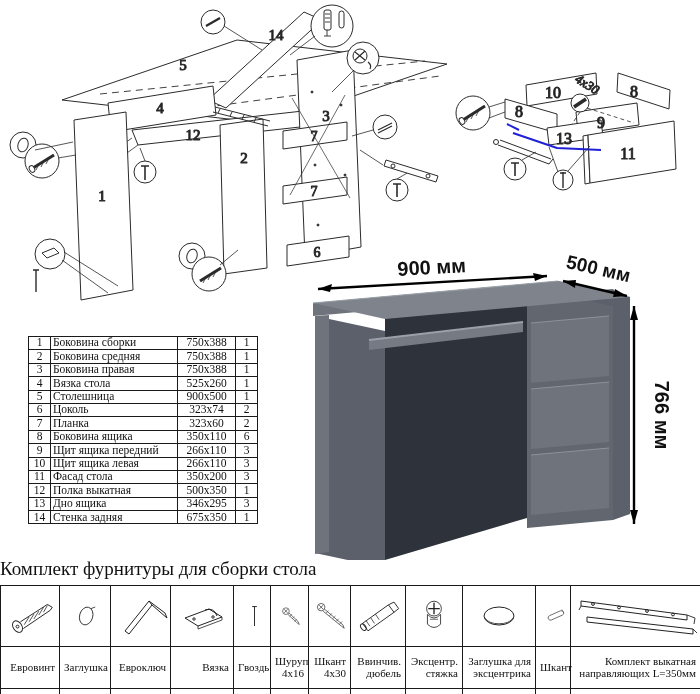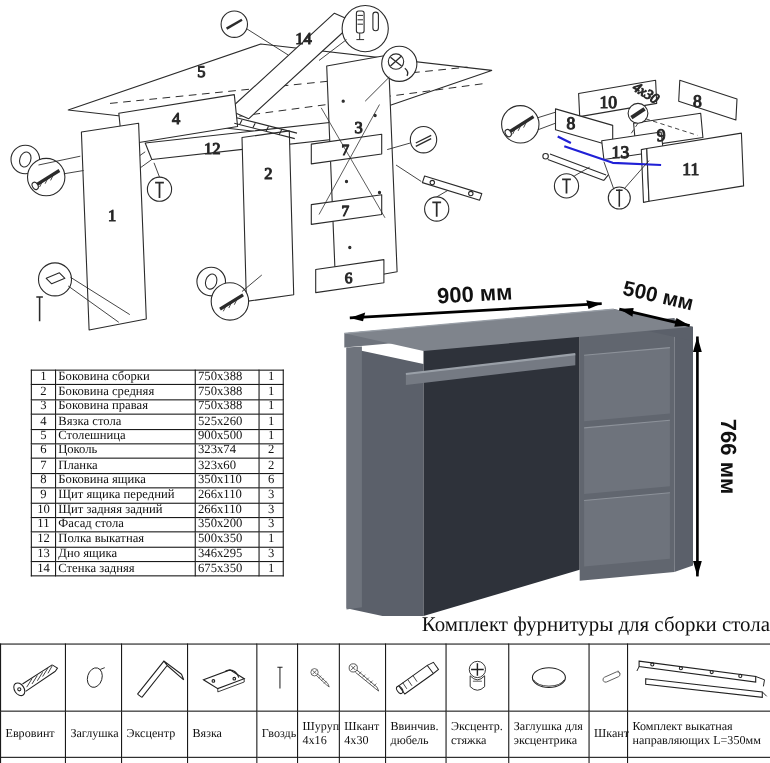--- a/index.html
+++ b/index.html
@@ -7,29 +7,29 @@
          font-family:"Liberation Serif",serif;color:#111;}
   svg text{font-family:"Liberation Serif",serif;fill:#111;}
   .dim-label{font-family:"Liberation Sans",sans-serif;font-weight:700;}
 
   
   .parts-table{position:absolute;left:28px;top:336px;width:229px;border-collapse:collapse;
                table-layout:fixed;font-size:11.5px;}
   .parts-table td{border:1px solid #1a1a1a;height:12.4px;line-height:11.5px;padding:0 2px;
                   white-space:nowrap;overflow:hidden;}
   .parts-table td.c-num{text-align:center;padding:0;}
-  .parts-table td.c-size{text-align:left;}
+  .parts-table td.c-size{text-align:center;}
   .parts-table td.c-qty{text-align:center;padding:0;}
 
   
-  .hw-title{position:absolute;left:0;top:556px;width:700px;text-align:right;
+  .hw-title{position:absolute;left:0;top:556px;width:700px;text-align:left;
             font-size:19px;line-height:26px;}
   .hw-table{position:absolute;left:0;top:585px;width:700px;border-collapse:collapse;
             table-layout:fixed;}
-  .hw-table td{border:1px solid #1a1a1a;text-align:left;vertical-align:middle;padding:4px;}
+  .hw-table td{border:1px solid #1a1a1a;text-align:right;vertical-align:middle;padding:4px;}
   .hw-icon-cell{height:52px;}
   .hw-name-cell{height:33px;font-size:11px;line-height:11.5px;padding:0 1px;}
   .hw-qty-cell{height:21px;font-size:17px;}
   .hw-icon-cell svg{display:block;margin:0 auto;}
 </style>
 </head>
 <body>
 
 <div class="sheet">
 
@@ -266,21 +266,21 @@
           <td class="c-qty">6</td>
         </tr>
       <tr>
           <td class="c-num">9</td>
           <td>Щит ящика передний</td>
           <td class="c-size">266x110</td>
           <td class="c-qty">3</td>
         </tr>
       <tr>
           <td class="c-num">10</td>
-          <td>Щит задняя задний</td>
+          <td>Щит ящика левая</td>
           <td class="c-size">266x110</td>
           <td class="c-qty">3</td>
         </tr>
       <tr>
           <td class="c-num">11</td>
           <td>Фасад стола</td>
           <td class="c-size">350x200</td>
           <td class="c-qty">3</td>
         </tr>
       <tr>
@@ -452,21 +452,21 @@
               <circle cx="98" cy="21.5" r="1.4"></circle>
           <polygon points="12,24 118,36 118,41 12,29"></polygon>
           <path d="M112,22 l8,3 -1,6 M6,13 l-2,4" stroke-width="0.9"></path>
           <path d="M118,36 l4,4" stroke-width="0.9"></path>
         </svg>
           </td>
     </tr>
     <tr>
       <td class="hw-name-cell">Евровинт</td>
       <td class="hw-name-cell">Заглушка</td>
-      <td class="hw-name-cell">Эксцентр</td>
+      <td class="hw-name-cell">Евроключ</td>
       <td class="hw-name-cell">Вязка</td>
       <td class="hw-name-cell">Гвоздь</td>
       <td class="hw-name-cell">Шуруп 4x16</td>
       <td class="hw-name-cell">Шкант 4x30</td>
       <td class="hw-name-cell">Ввинчив. дюбель</td>
       <td class="hw-name-cell">Эксцентр. стяжка</td>
       <td class="hw-name-cell">Заглушка для эксцентрика</td>
       <td class="hw-name-cell">Шкант</td>
       <td class="hw-name-cell">Комплект выкатная направляющих L=350мм</td>
     </tr>

